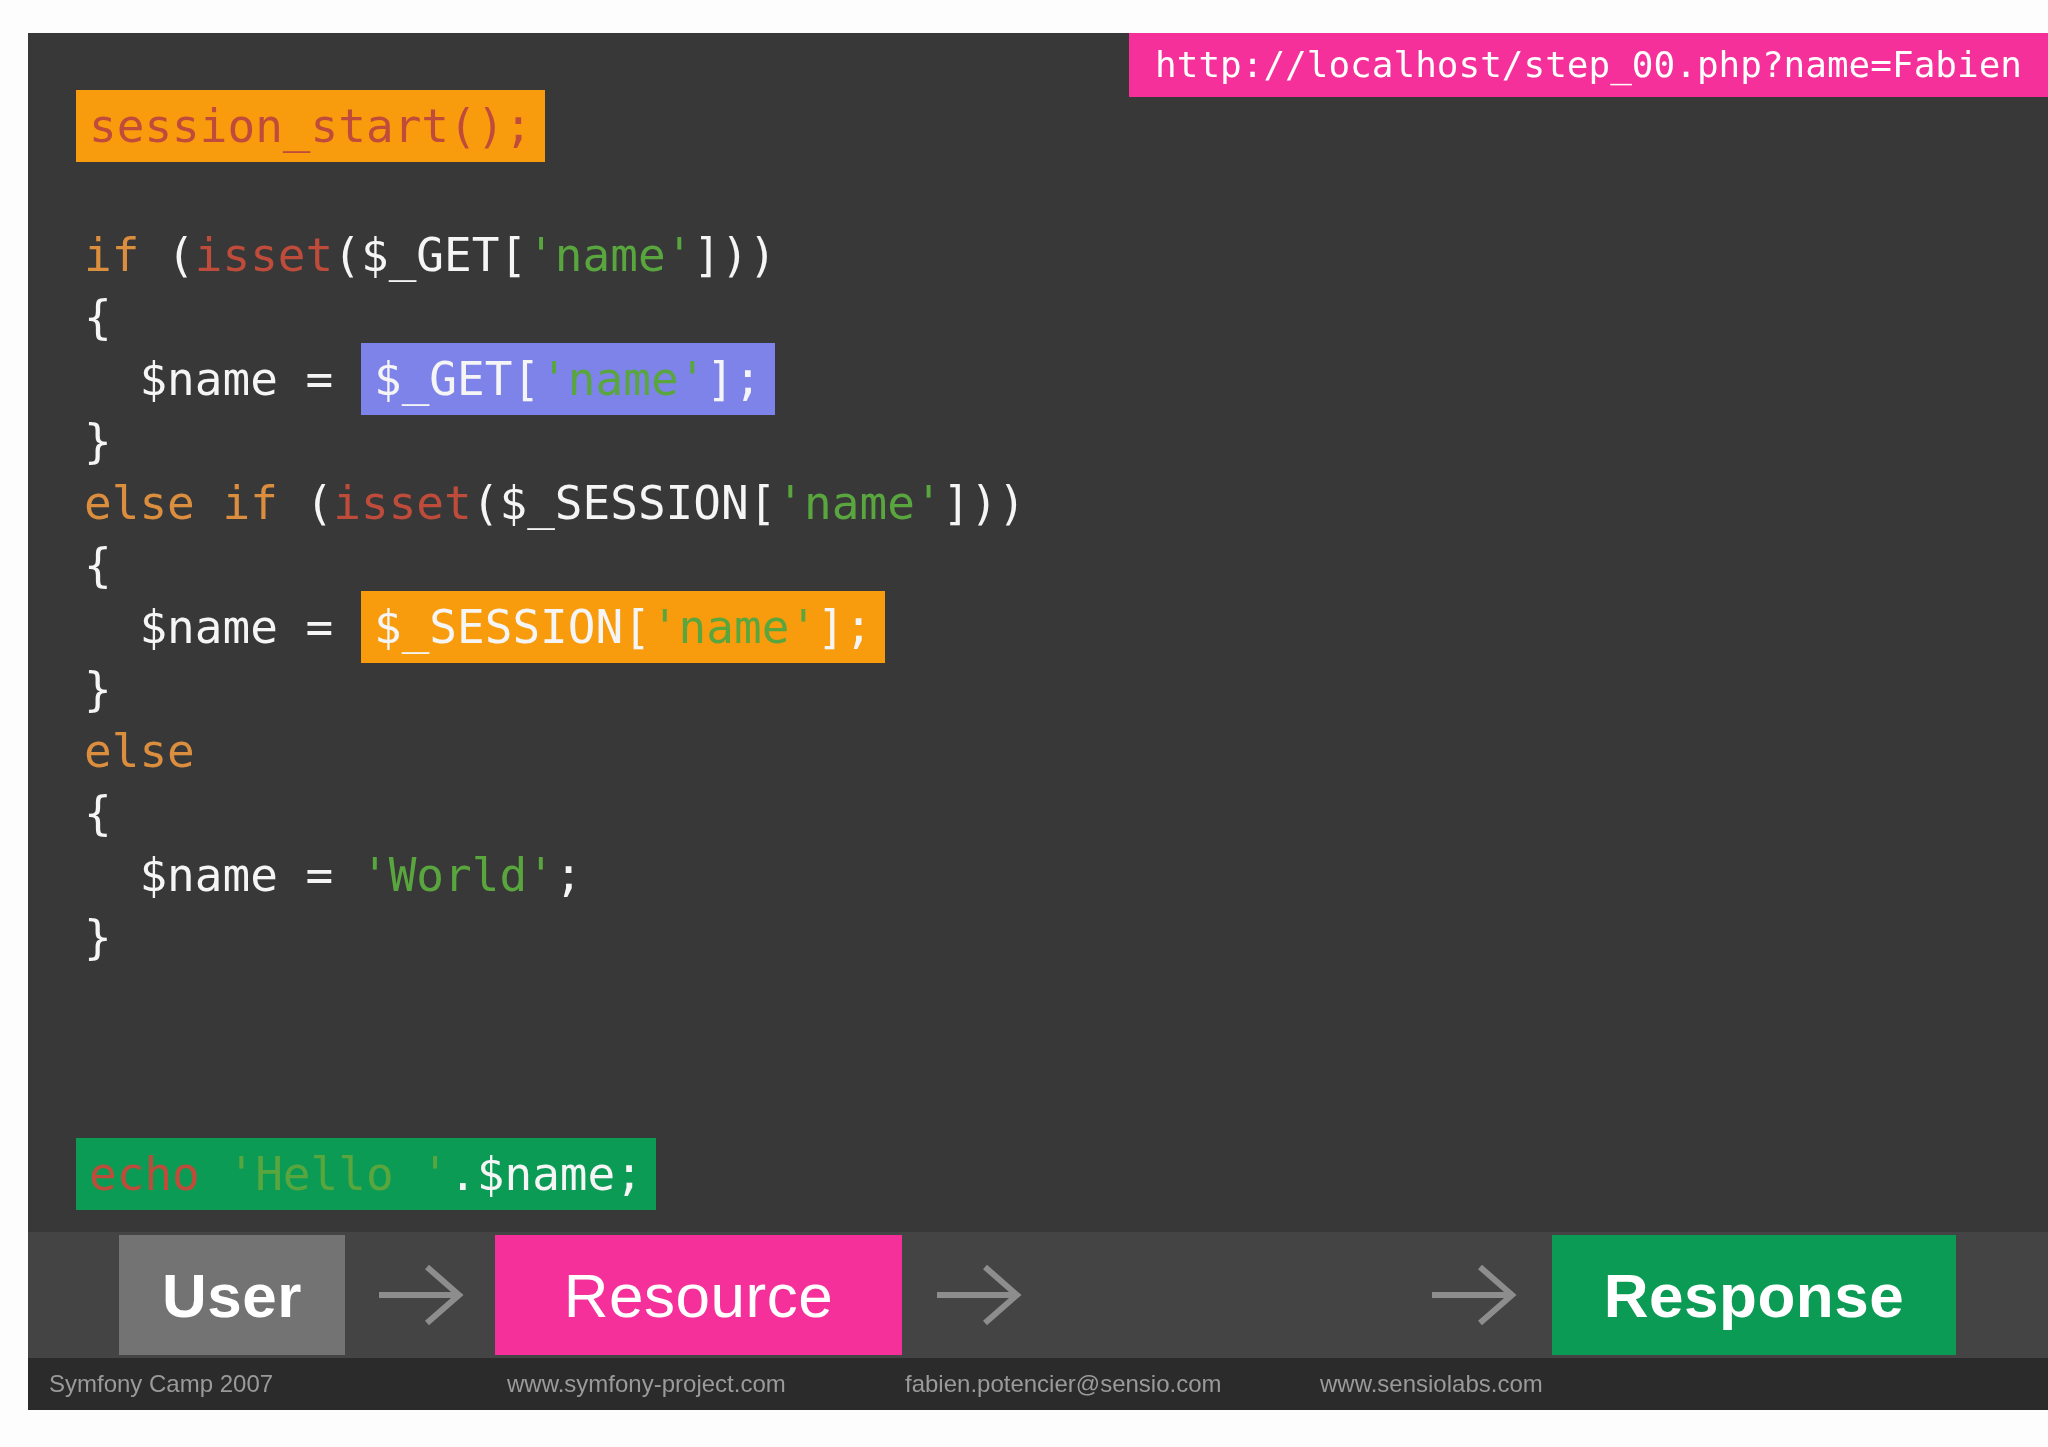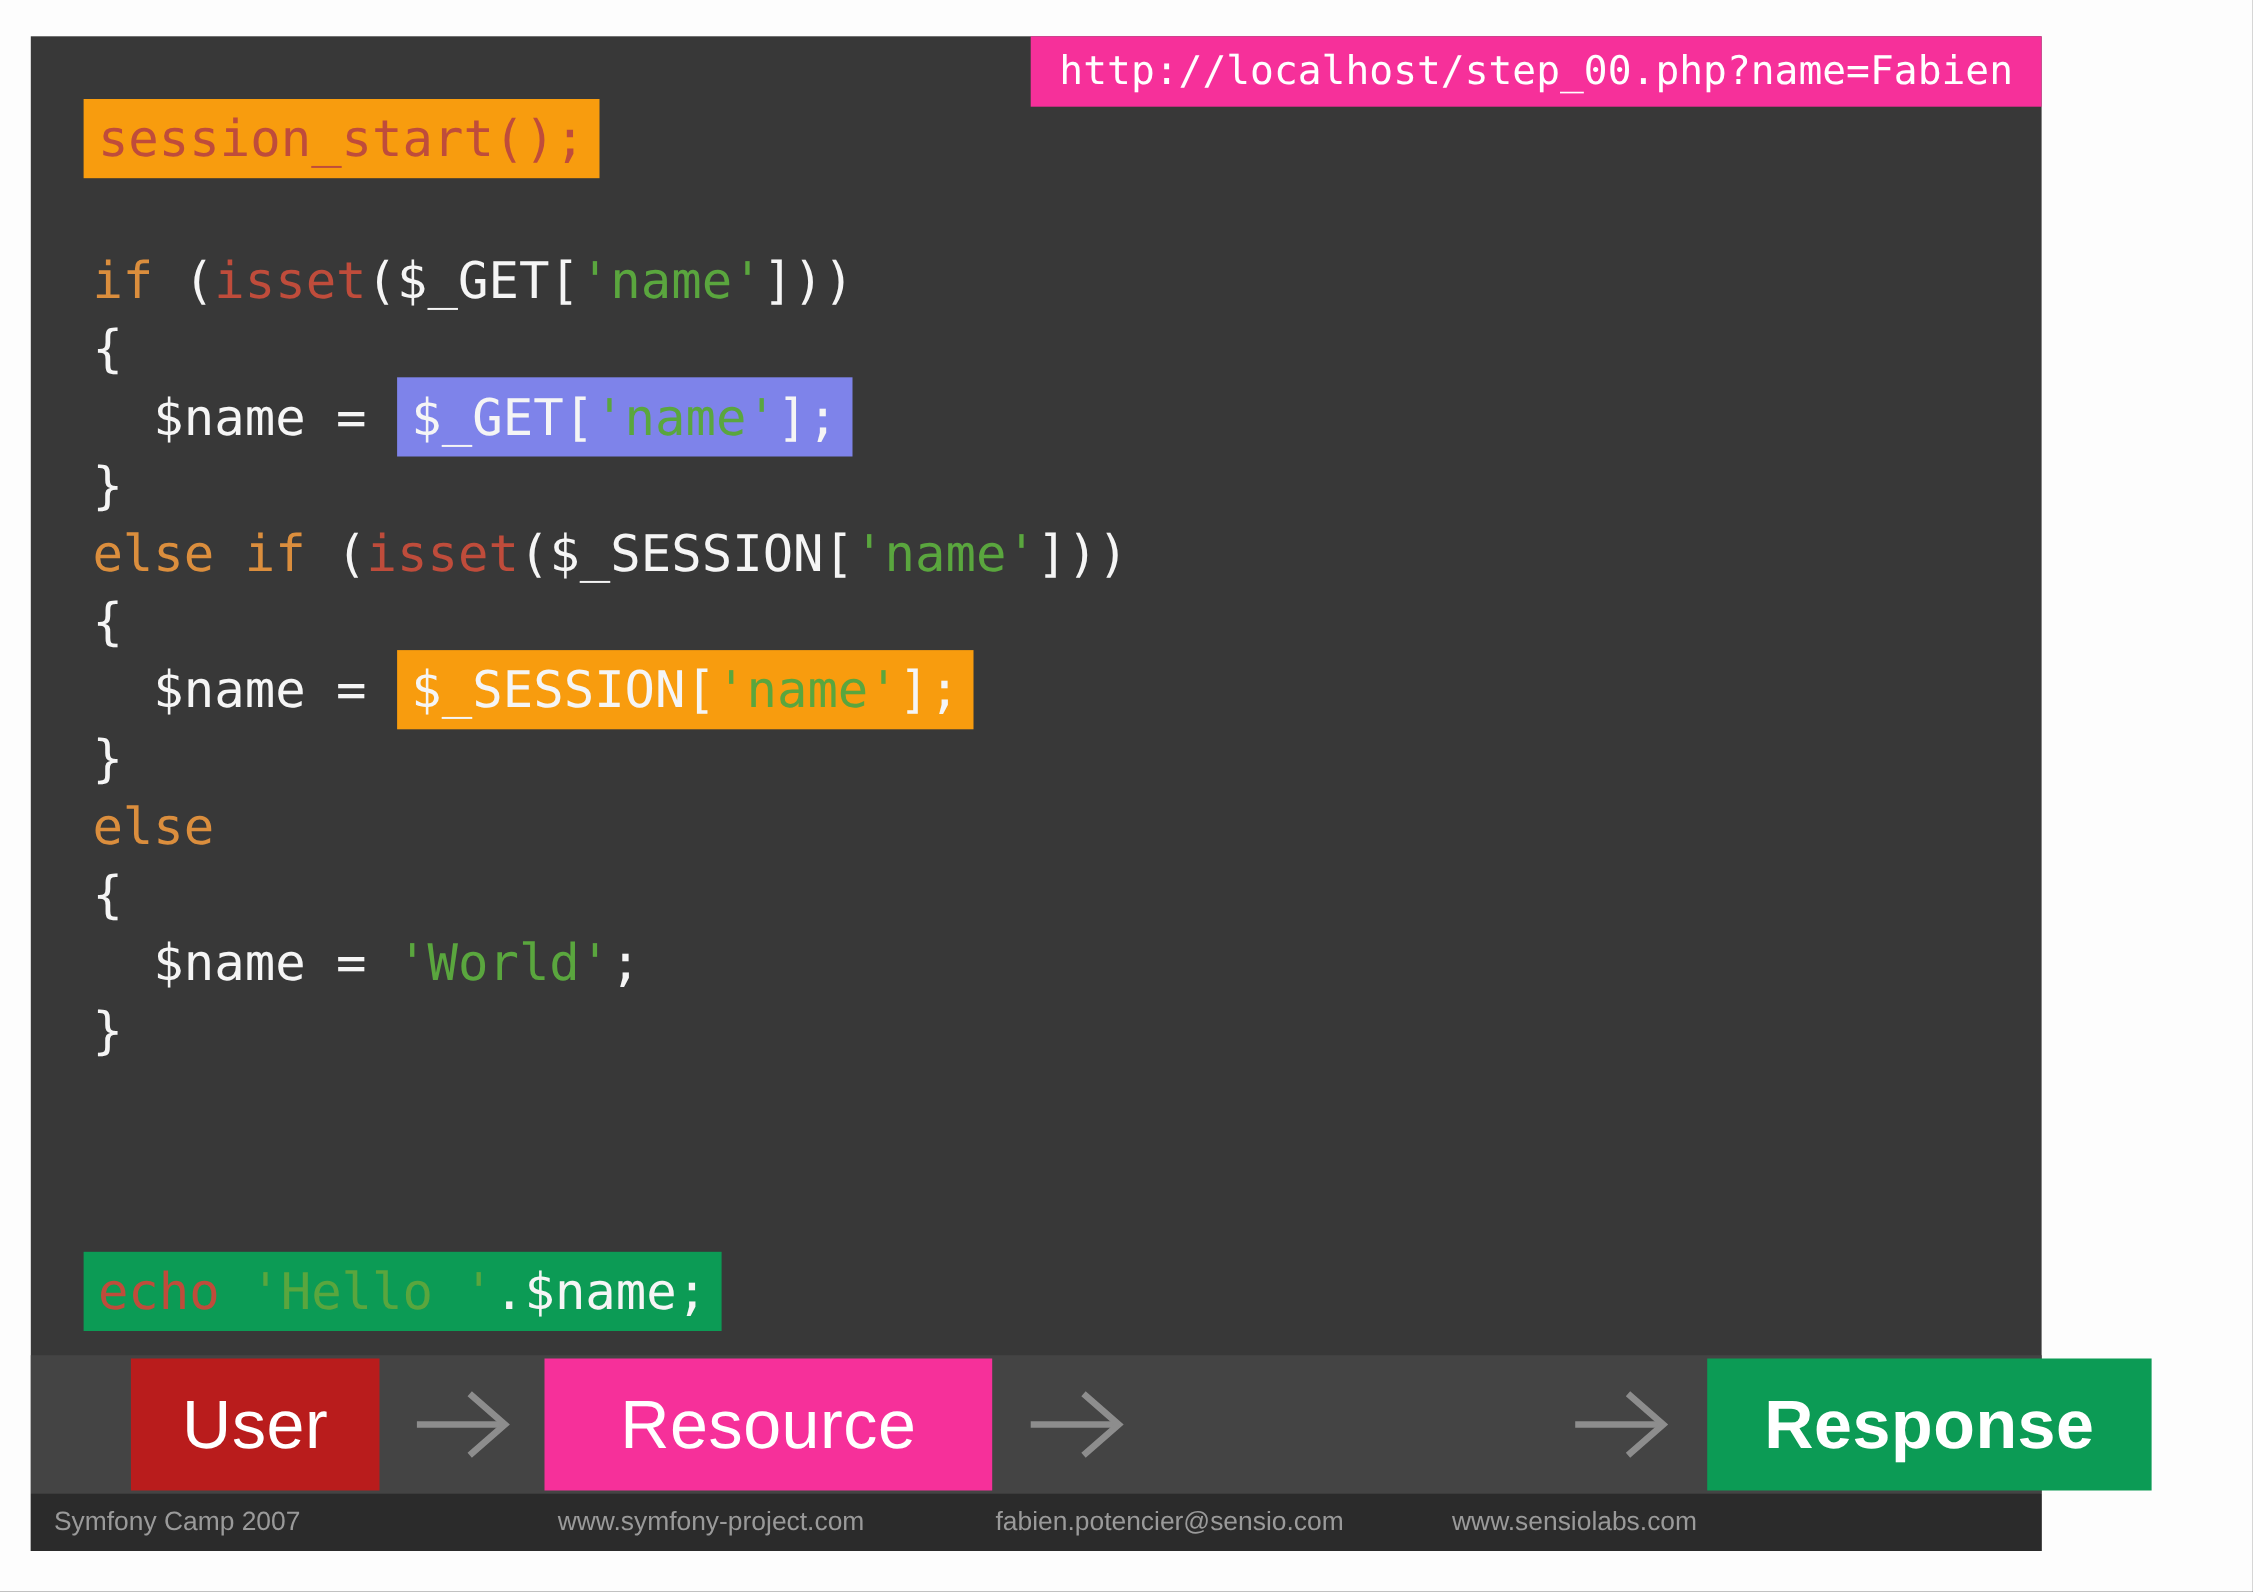--- a/index.html
+++ b/index.html
@@ -3,21 +3,21 @@
 <meta charset="utf-8">
 <style>
   html,body{margin:0;padding:0;}
   body{
     width:2048px;height:1447px;position:relative;
     background:#fdfdfd;
     font-family:"Liberation Sans",sans-serif;
     overflow:hidden;
   }
   .slide{
-    position:absolute;left:28px;top:33px;width:1828px;height:1377px;
+    position:absolute;left:28px;top:33px;width:2020px;height:1377px;
     background:var(--slide_bg);
   }
   
   .url-bar{
     position:absolute;top:0;right:0;height:64px;
     background:var(--pink);
     color:#fff;
     font-family:"DejaVu Sans Mono","Liberation Mono",monospace;
     font-size:36px;line-height:64px;
     padding:0 26px;
@@ -90,21 +90,21 @@
   <div class="url-bar">http://localhost/step_00.php?name=Fabien</div>
 
   <div id="code-session" class="codeblock"><div class="code-line"><span class="hl hl-orange"><span class="tk-fn">session_start();</span></span></div></div>
 
   <div id="code-main" class="codeblock"><div class="code-line"><span class="tk-kw">if</span><span class="tk-pl"> (</span><span class="tk-fn">isset</span><span class="tk-pl">($_GET[</span><span class="tk-str">'name'</span><span class="tk-pl">]))</span></div><div class="code-line"><span class="tk-pl">{</span></div><div class="code-line"><span class="tk-pl">  $name = </span><span class="hl hl-blue"><span class="tk-pl">$_GET[</span><span class="tk-str">'name'</span><span class="tk-pl">];</span></span></div><div class="code-line"><span class="tk-pl">}</span></div><div class="code-line"><span class="tk-kw">else if</span><span class="tk-pl"> (</span><span class="tk-fn">isset</span><span class="tk-pl">($_SESSION[</span><span class="tk-str">'name'</span><span class="tk-pl">]))</span></div><div class="code-line"><span class="tk-pl">{</span></div><div class="code-line"><span class="tk-pl">  $name = </span><span class="hl hl-orange"><span class="tk-pl">$_SESSION[</span><span class="tk-str">'name'</span><span class="tk-pl">];</span></span></div><div class="code-line"><span class="tk-pl">}</span></div><div class="code-line"><span class="tk-kw">else</span></div><div class="code-line"><span class="tk-pl">{</span></div><div class="code-line"><span class="tk-pl">  $name = </span><span class="tk-str">'World'</span><span class="tk-pl">;</span></div><div class="code-line"><span class="tk-pl">}</span></div></div>
 
 
   <div id="code-echo" class="codeblock"><div class="code-line"><span class="hl hl-green"><span class="tk-fn">echo</span><span class="tk-pl"> </span><span class="tk-str">'Hello '</span><span class="tk-pl">.$name;</span></span></div></div>
 
   <div class="flow-band">
-    <div id="flow-user" class="flow-box" style="background: #b91c1c;">User</div>
+    <div id="flow-user" class="flow-box" style="background: #737373; font-weight: bold;">User</div>
     <svg id="arrow-1" class="flow-arrow" viewBox="0 0 92 72">
         <g stroke="#8d8d8d" stroke-width="6" fill="none">
          <line x1="4" y1="36" x2="82" y2="36"></line>
           <polyline points="52,8 84,36 52,64"></polyline>
         </g>
       </svg>
     <div id="flow-resource" class="flow-box" style="background: rgb(246, 48, 154);">Resource</div>
     <svg id="arrow-2" class="flow-arrow" viewBox="0 0 92 72">
         <g stroke="#8d8d8d" stroke-width="6" fill="none">
          <line x1="4" y1="36" x2="82" y2="36"></line>

